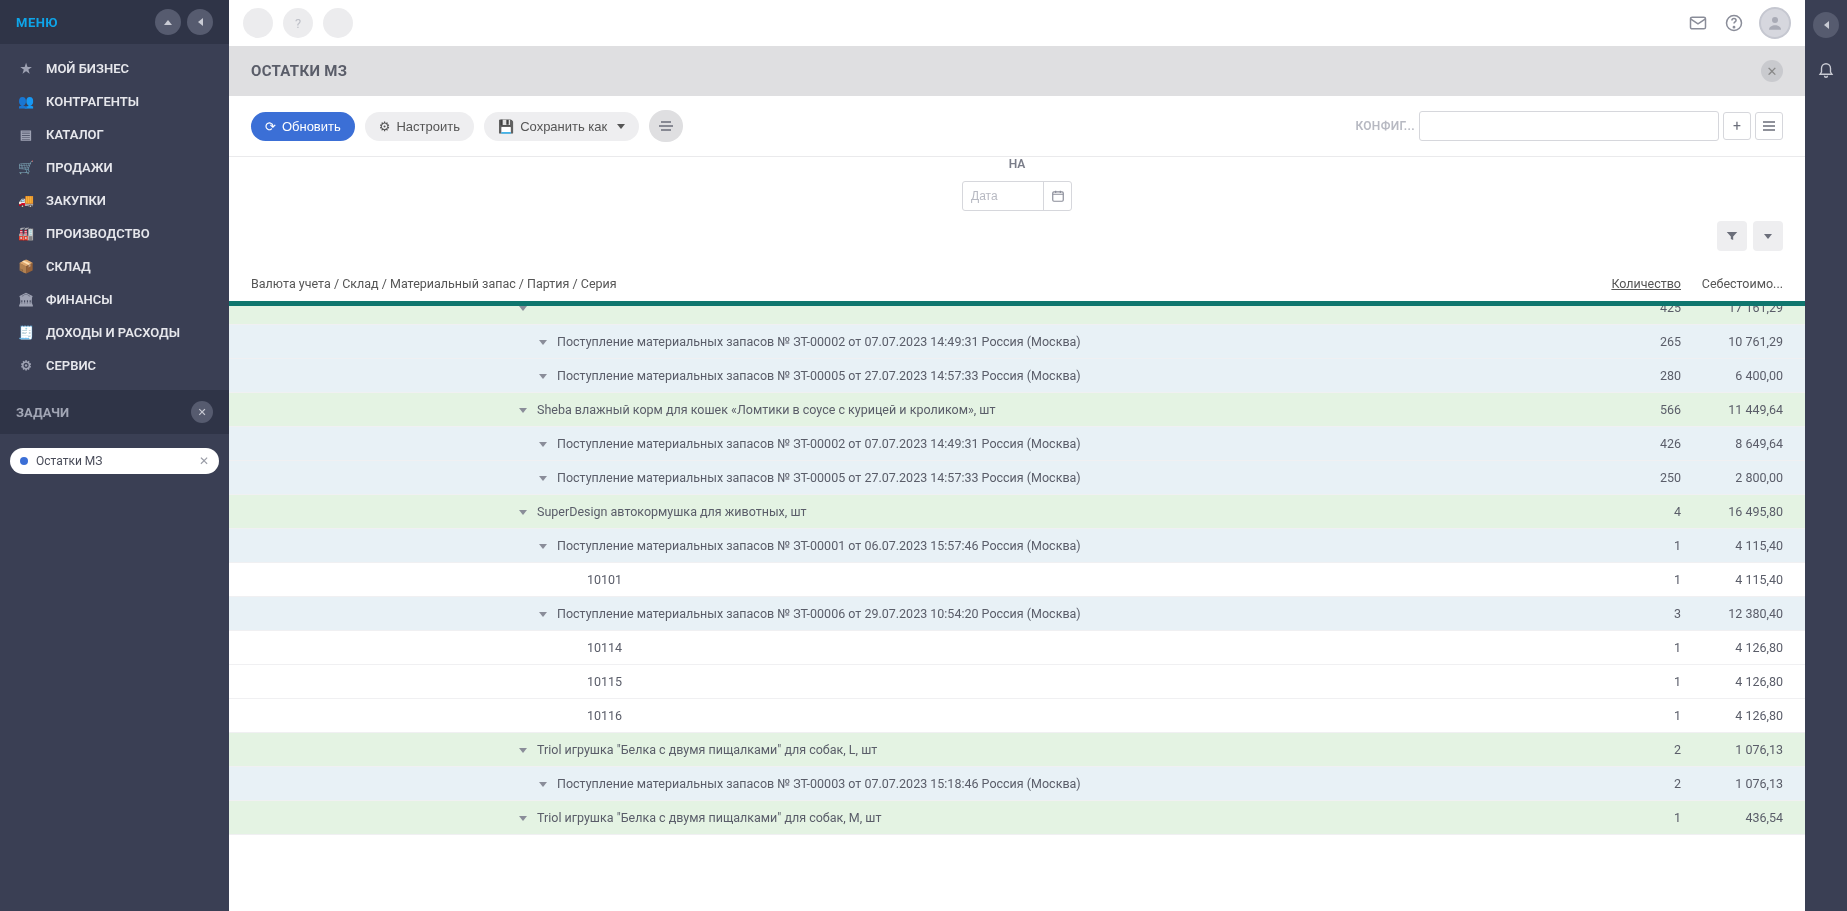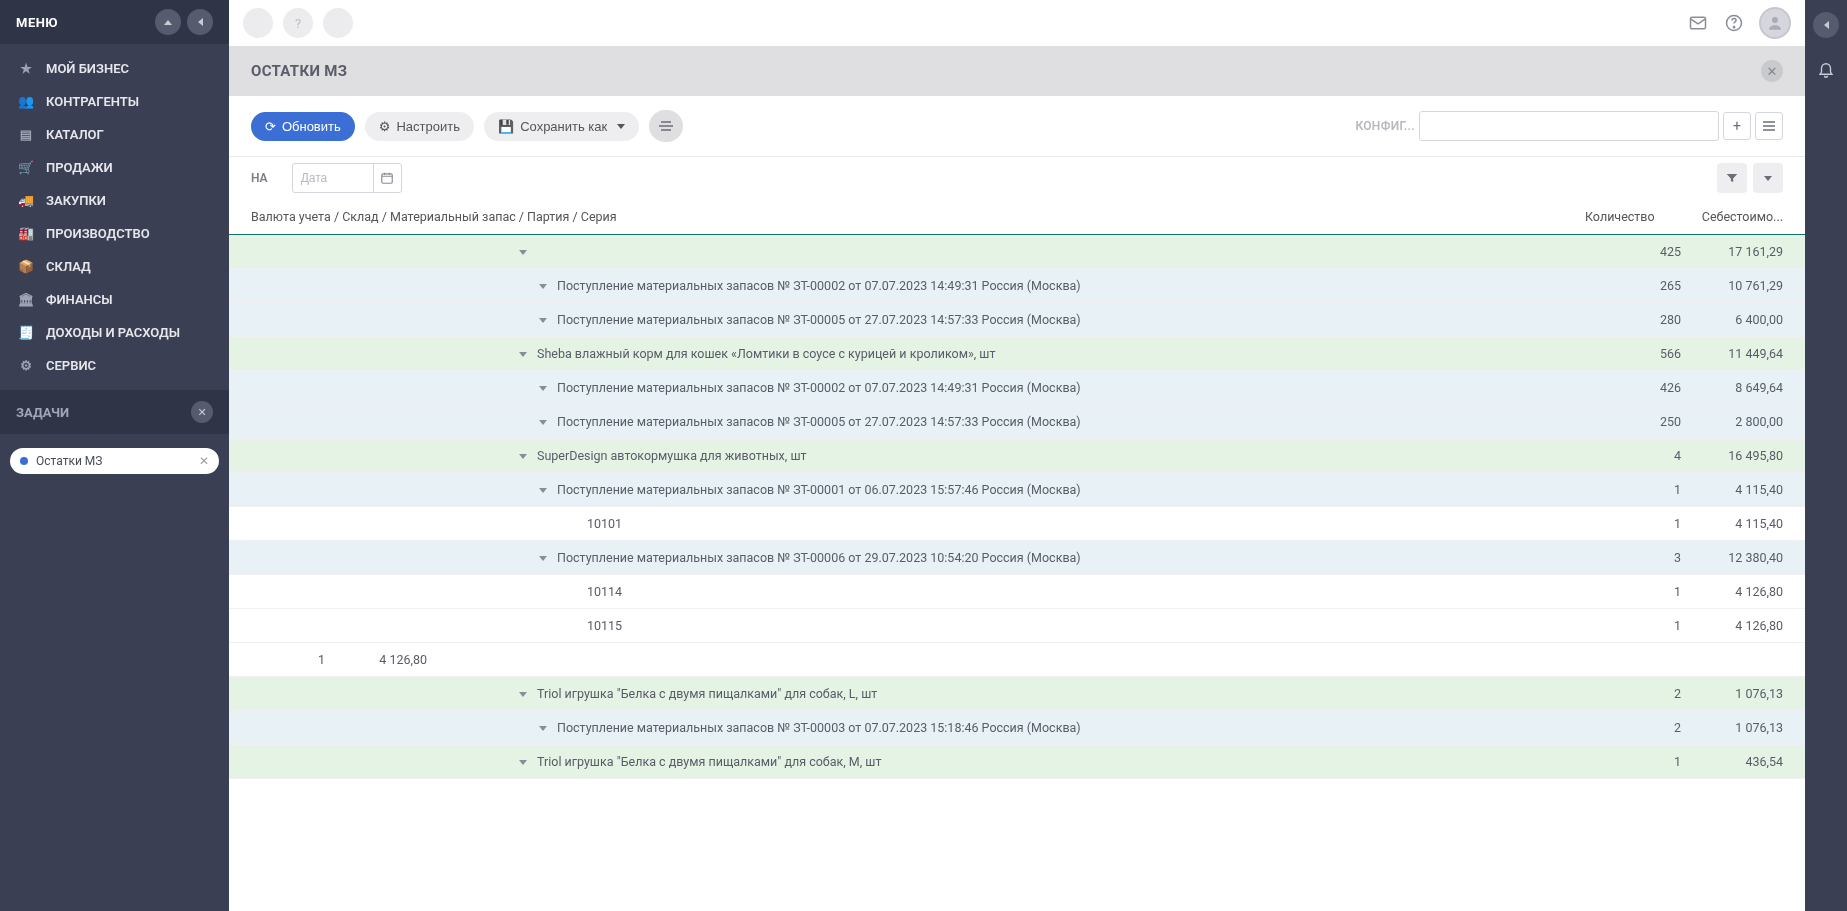--- a/index.html
+++ b/index.html
@@ -6,21 +6,21 @@
 body { font-family: -apple-system, BlinkMacSystemFont, "Segoe UI", Roboto, Arial, sans-serif; font-size: 13px; color: #333; background: #fff; overflow: hidden; }
 .app { display: flex; height: 100vh; width: 100vw; }
 
 
 .sidebar { width: 229px; background: #3a3f54; color: #e6e7ec; display: flex; flex-direction: column; flex-shrink: 0; }
 .logo-row { display: flex; align-items: center; gap: 10px; padding: 12px 16px; height: 46px; background: #3a3f54; }
 .logo-icon { width: 28px; height: 28px; border: 2.5px solid #c9cbd4; border-radius: 50%; position: relative; display:flex; align-items:center; justify-content:center;}
 .logo-icon::after{content:'';width:8px;height:8px;border-radius:50%;background:#3a3f54;border:2px solid #c9cbd4;position:absolute;}
 .logo-text { color: #c9cbd4; font-size: 15px; font-weight: 600; }
 .menu-header { display: flex; align-items: center; justify-content: space-between; padding: 10px 16px; background: #2f3447; height: 44px;}
-.menu-title { color: #ffffff; font-size: 13px; font-weight: 700; letter-spacing: 0.5px; }
+.menu-title { color: #0ea5e9; font-size: 13px; font-weight: 700; letter-spacing: 0.5px; }
 .menu-arrows { display: flex; gap: 6px; }
 .menu-arrow-btn { width: 26px; height: 26px; border-radius: 50%; background: #565b6f; display: flex; align-items: center; justify-content: center; cursor: pointer; color: #c9cbd4; }
 .nav { padding: 8px 0; }
 .nav-item { display: flex; align-items: center; gap: 12px; padding: 9px 18px; cursor: pointer; color: #e6e7ec; font-size: 13px; font-weight: 600; }
 .nav-icon { width: 16px; display: inline-flex; justify-content: center; color: #9ea2b3; }
 .tasks-header { display: flex; align-items: center; justify-content: space-between; padding: 10px 16px; background: #2f3447; margin-top: auto; height:44px;}
 .tasks-title { color: #a2a6b5; font-size: 13px; font-weight: 700; }
 .tasks-close { width: 22px; height: 22px; border-radius: 50%; background: #565b6f; display: flex; align-items: center; justify-content: center; cursor: pointer; color: #c9cbd4; font-size: 11px;}
 .task-pill { margin: 14px 10px; background: #fff; border-radius: 14px; padding: 6px 10px; display: flex; align-items: center; gap: 8px; color: #494c59; cursor: pointer; font-size:12px;}
 .task-dot { width: 8px; height: 8px; border-radius: 50%; background: #3b6fd6; flex-shrink:0;}
@@ -43,34 +43,34 @@
 .toolbar { display: flex; align-items: center; padding: 14px 22px; gap: 10px; background: #fff; }
 .btn { display: inline-flex; align-items: center; gap: 6px; padding: 7px 14px; border-radius: 16px; font-size: 13px; cursor: pointer; border: none; font-weight:500;}
 .btn-primary { background: #3b6fd6; color: #fff; }
 .btn-gray { background: #eeeef0; color: #555; }
 .btn-round { width: 34px; height: 32px; border-radius: 16px; background: #dfdfe1; display: flex; align-items: center; justify-content: center; cursor: pointer; color:#6b6e7a;}
 .toolbar-right { margin-left: auto; display: flex; align-items: center; gap: 4px; }
 .config-label { color: #b7b9c2; font-size: 12px; font-weight: 600; letter-spacing:0.3px;}
 .config-input { width: 300px; height: 30px; border: 1px solid #d6d7dc; border-radius: 3px; padding: 0 8px; }
 .sq-btn { width: 28px; height: 28px; border: 1px solid #d6d7dc; border-radius: 3px; background: #fff; display: flex; align-items: center; justify-content: center; cursor: pointer; color: #6b6e7a; font-size:14px;}
 
-.filter-row { display: flex; align-items: center; padding: 6px 22px; gap: 24px; background: #fff; border-top:1px solid #eaeaec;}
+.filter-row { display: flex; align-items: center; padding: 0 22px; gap: 10px; background: #fff; border-top:1px solid #eaeaec;flex-direction:column;}
 .filter-label { color: #7a7d89; font-size: 12px; font-weight: 600; }
 .date-input { display: flex; align-items: center; border: 1px solid #d6d7dc; border-radius: 3px; height: 30px; width:110px;}
 .date-input input { border: none; padding: 0 8px; width: 80px; outline: none; font-size:12px;}
 .date-input input::placeholder{color:#b7b9c2;}
 .date-cal { width: 28px; height: 28px; display: flex; align-items: center; justify-content: center; color: #8a8d99; border-left: 1px solid #d6d7dc; cursor:pointer;}
 .filter-right { margin-left: auto; display: flex; gap: 6px; }
 .filter-btn { width: 30px; height: 30px; background: #eeeef0; border-radius: 4px; display: flex; align-items: center; justify-content: center; cursor: pointer; color:#6b6e7a;}
 
 
 .table-wrap { flex: 1; overflow-y: auto; background: #fff; position:relative;}
-.thead { display: flex; border-bottom: 1px solid #0f766e; padding: 10px 0; font-size: 12.5px; color: #555; position:sticky;top:0;background:#fff;z-index:2;}
+.thead { display: flex; border-bottom: 5px solid #0f766e; padding: 10px 0; font-size: 12.5px; color: #555; position:sticky;top:15px;background:#fff;z-index:2;}
 .th-name { flex: 1; padding-left: 22px; }
-.th-qty { width: 110px; text-align: left; padding-right: 14px; }
+.th-qty { width: 110px; text-align: right; padding-right: 14px; text-decoration: underline; }
 .th-cost { width: 110px; text-align: right; padding-right: 22px; overflow:hidden;text-overflow:ellipsis;white-space:nowrap;}
 .trow { display: flex; align-items: center; min-height: 34px; font-size: 12.5px; border-bottom: 1px solid #f0f0f2; }
 .trow .cell-name { flex: 1; display: flex; align-items: center; }
 .trow .cell-qty { width: 110px; text-align: right; padding-right: 14px; color:#5a5d69;}
 .trow .cell-cost { width: 110px; text-align: right; padding-right: 22px; color:#5a5d69;}
 .lvl-1 { background: #e4f3e3; }
 .lvl-1 .cell-name { padding-left: 290px; }
 .lvl-2 { background: #e8f1f6; }
 .lvl-2 .cell-name { padding-left: 310px; }
 .lvl-3 { background: #fff; }
@@ -341,20 +341,23 @@
             <div class="cell-cost">4 126,80</div>
           </div>
           <div class="trow lvl-3">
             <div class="cell-name">
               <span class="txt">10115</span>
             </div>
             <div class="cell-qty">1</div>
             <div class="cell-cost">4 126,80</div>
           </div>
           <div class="trow lvl-3">
+            <div class="cell-name">
+              <span class="txt">10116</span>
+            </div>
             <div class="cell-qty">1</div>
             <div class="cell-cost">4 126,80</div>
           </div>
           <div class="trow lvl-1">
             <div class="cell-name">
               <span class="caret"><span class="chev chev-down"></span></span>
               <span class="txt">Triol игрушка "Белка с двумя пищалками" для собак, L, шт</span>
             </div>
             <div class="cell-qty">2</div>
             <div class="cell-cost">1 076,13</div>

